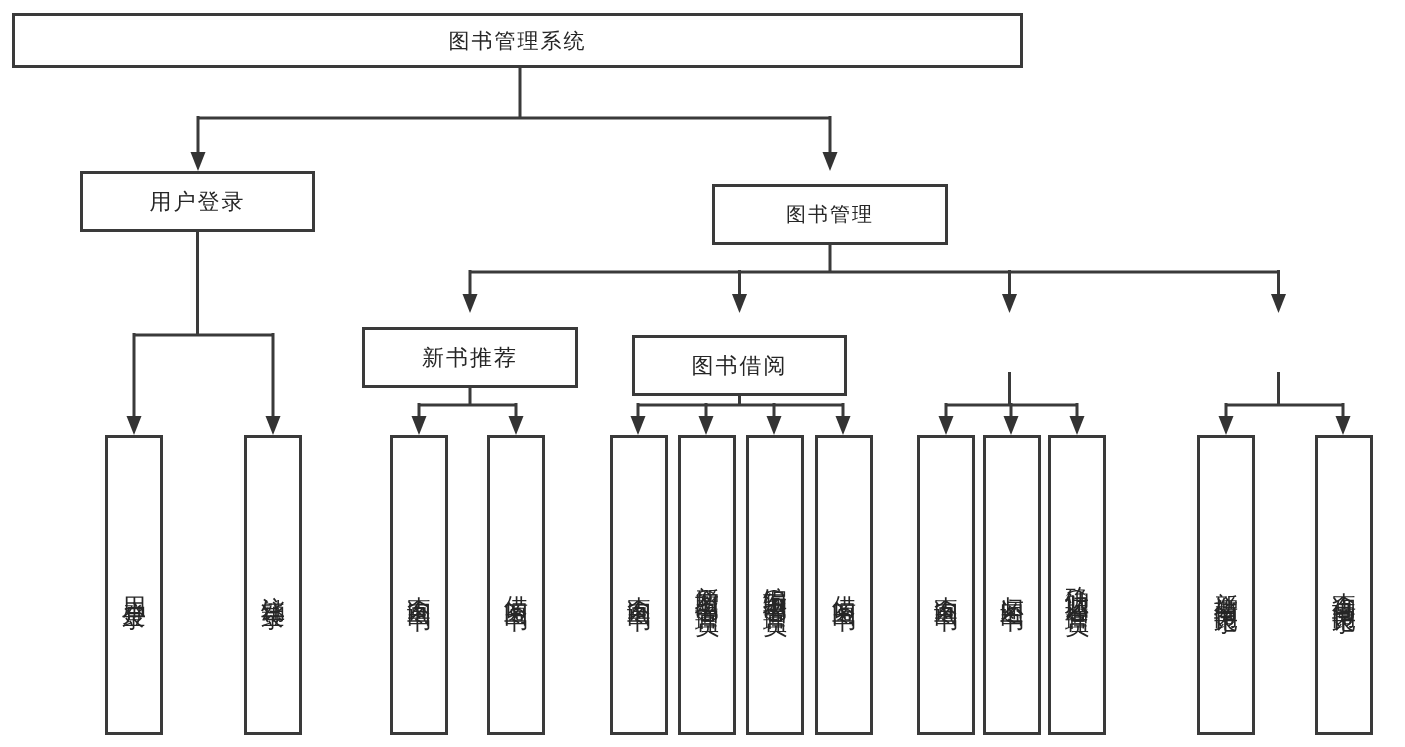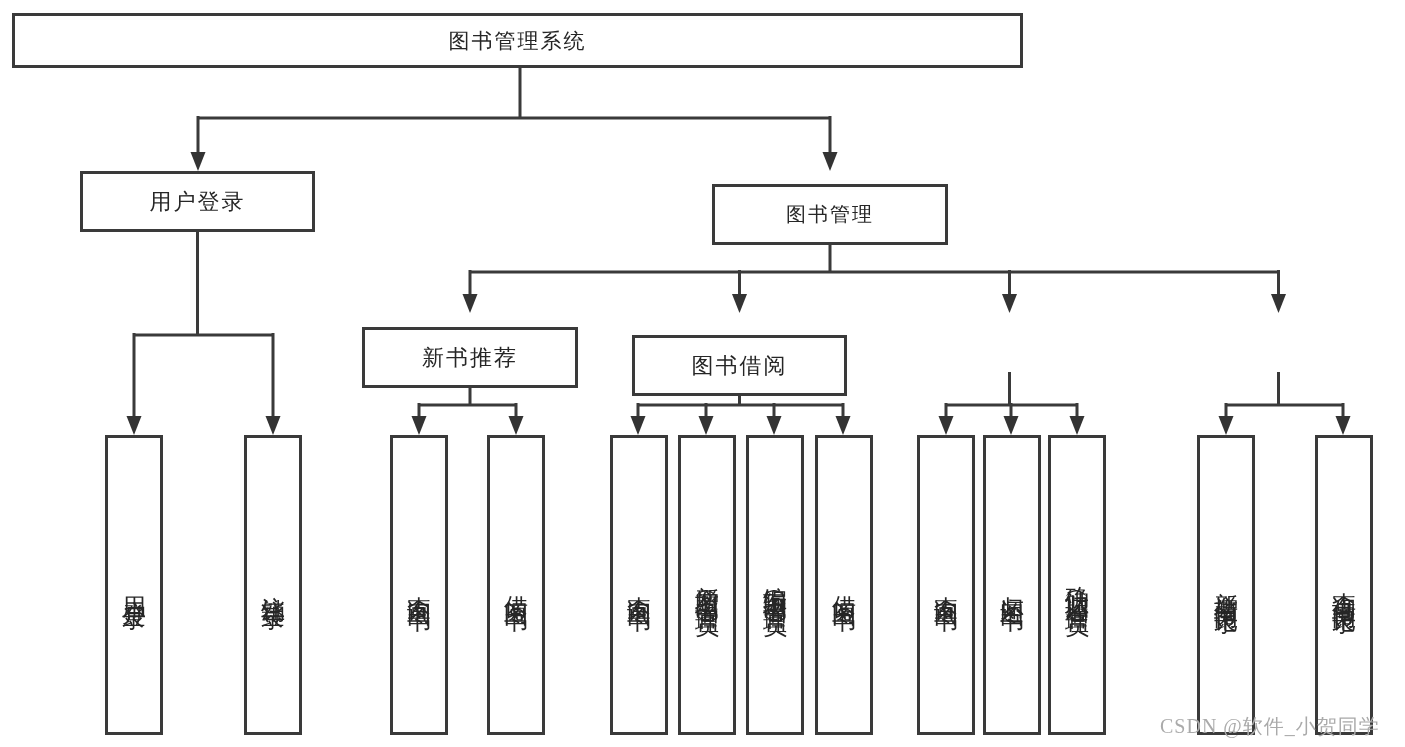--- a/index.html
+++ b/index.html
@@ -158,15 +158,14 @@
   <div class="node leaf f11">
     <span class="vtext">确认归还（管理员）</span>
   </div>
   <div class="node leaf f12">
     <span class="vtext">新增借阅记录</span>
   </div>
   <div class="node leaf f13">
     <span class="vtext">查询借阅记录</span>
   </div>
 
-  <div class="watermark">CSDN @软件_小贺同学</div>
 
 </div>
 
 </body></html>

